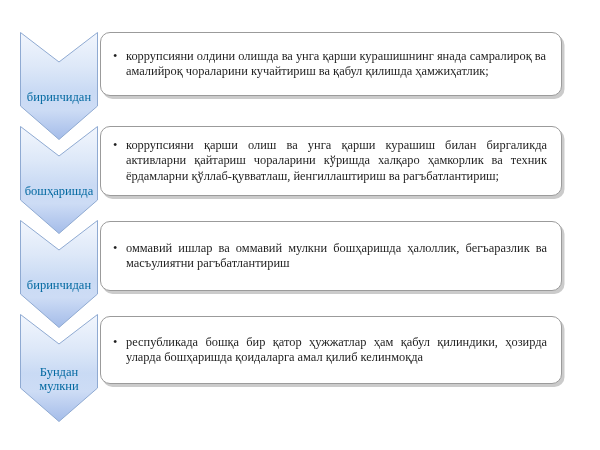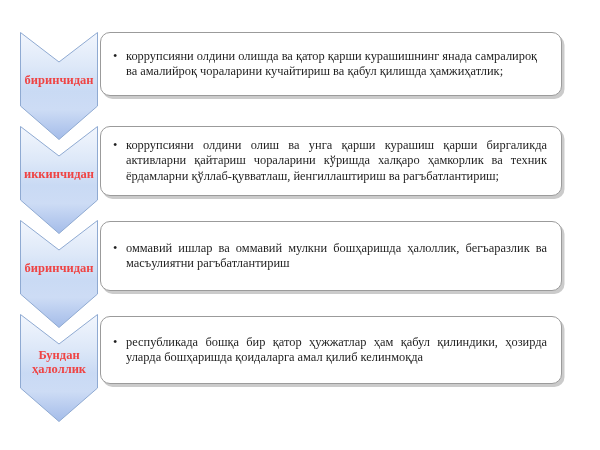--- a/index.html
+++ b/index.html
@@ -25,32 +25,32 @@
   }
   .chevron svg {
     position: absolute;
     inset: 0;
     width: 100%;
     height: 100%;
     overflow: visible;
   }
   .chevron-label {
     position: absolute;
-    top: 24px;
+    top: 41px;
     left: 0;
     right: 0;
     height: 48px;
     display: flex;
     align-items: center;
     justify-content: center;
     text-align: center;
     font-size: 12.5px;
-    font-weight: bold;
+    font-weight: normal;
     line-height: 1.15;
-    color: #ef4444;
+    color: #0369a1;
     padding: 0 2px;
     box-sizing: border-box;
   }
 
   
   .desc-box {
     position: absolute;
     left: 100px;
     width: 462px;
     background: #ffffff;
@@ -106,53 +106,53 @@
 <div class="slide">
 
   <div class="chevron" id="chev-1">
     <svg viewBox="0 0 78 108" preserveAspectRatio="none">
       <polygon points="0.5,0.5 39,30 77.5,0.5 77.5,74 39,107.5 0.5,74" fill="url(#chevGrad)" stroke="#8faad2" stroke-width="1"></polygon>
     </svg>
     <div class="chevron-label">биринчидан</div>
   </div>
   <div class="desc-box" id="box-1">
     <div class="desc-text">
-      <span class="bullet">•</span><span>коррупсияни олдини олишда ва қатор қарши курашишнинг янада самралироқ ва амалийроқ чораларини кучайтириш ва қабул қилишда ҳамжиҳатлик;</span>
+      <span class="bullet">•</span><span>коррупсияни олдини олишда ва унга қарши курашишнинг янада самралироқ ва амалийроқ чораларини кучайтириш ва қабул қилишда ҳамжиҳатлик;</span>
     </div>
   </div>
 
   <div class="chevron" id="chev-2">
     <svg viewBox="0 0 78 108" preserveAspectRatio="none">
       <polygon points="0.5,0.5 39,30 77.5,0.5 77.5,74 39,107.5 0.5,74" fill="url(#chevGrad)" stroke="#8faad2" stroke-width="1"></polygon>
     </svg>
-    <div class="chevron-label">иккинчидан</div>
+    <div class="chevron-label">бошҳаришда</div>
   </div>
   <div class="desc-box justify" id="box-2">
     <div class="desc-text">
-      <span class="bullet">•</span><span>коррупсияни олдини олиш ва унга қарши курашиш қарши биргаликда активларни қайтариш чораларини кўришда халқаро ҳамкорлик ва техник ёрдамларни қўллаб-қувватлаш, йенгиллаштириш ва рагъбатлантириш;</span>
+      <span class="bullet">•</span><span>коррупсияни қарши олиш ва унга қарши курашиш билан биргаликда активларни қайтариш чораларини кўришда халқаро ҳамкорлик ва техник ёрдамларни қўллаб-қувватлаш, йенгиллаштириш ва рагъбатлантириш;</span>
     </div>
   </div>
 
   <div class="chevron" id="chev-3">
     <svg viewBox="0 0 78 108" preserveAspectRatio="none">
       <polygon points="0.5,0.5 39,30 77.5,0.5 77.5,74 39,107.5 0.5,74" fill="url(#chevGrad)" stroke="#8faad2" stroke-width="1"></polygon>
     </svg>
     <div class="chevron-label">биринчидан</div>
   </div>
   <div class="desc-box justify" id="box-3">
     <div class="desc-text">
       <span class="bullet">•</span><span>оммавий ишлар ва оммавий мулкни бошҳаришда ҳалоллик, бегъаразлик ва масъулиятни рагъбатлантириш</span>
     </div>
   </div>
 
   <div class="chevron" id="chev-4">
     <svg viewBox="0 0 78 108" preserveAspectRatio="none">
       <polygon points="0.5,0.5 39,30 77.5,0.5 77.5,74 39,107.5 0.5,74" fill="url(#chevGrad)" stroke="#8faad2" stroke-width="1"></polygon>
     </svg>
-    <div class="chevron-label">Бундан ҳалоллик</div>
+    <div class="chevron-label">Бундан мулкни</div>
   </div>
   <div class="desc-box justify" id="box-4">
     <div class="desc-text">
       <span class="bullet">•</span><span>республикада бошқа бир қатор ҳужжатлар ҳам қабул қилиндики, ҳозирда уларда бошҳаришда қоидаларга амал қилиб келинмоқда</span>
     </div>
   </div>
 
 </div>
 
 </body></html>

